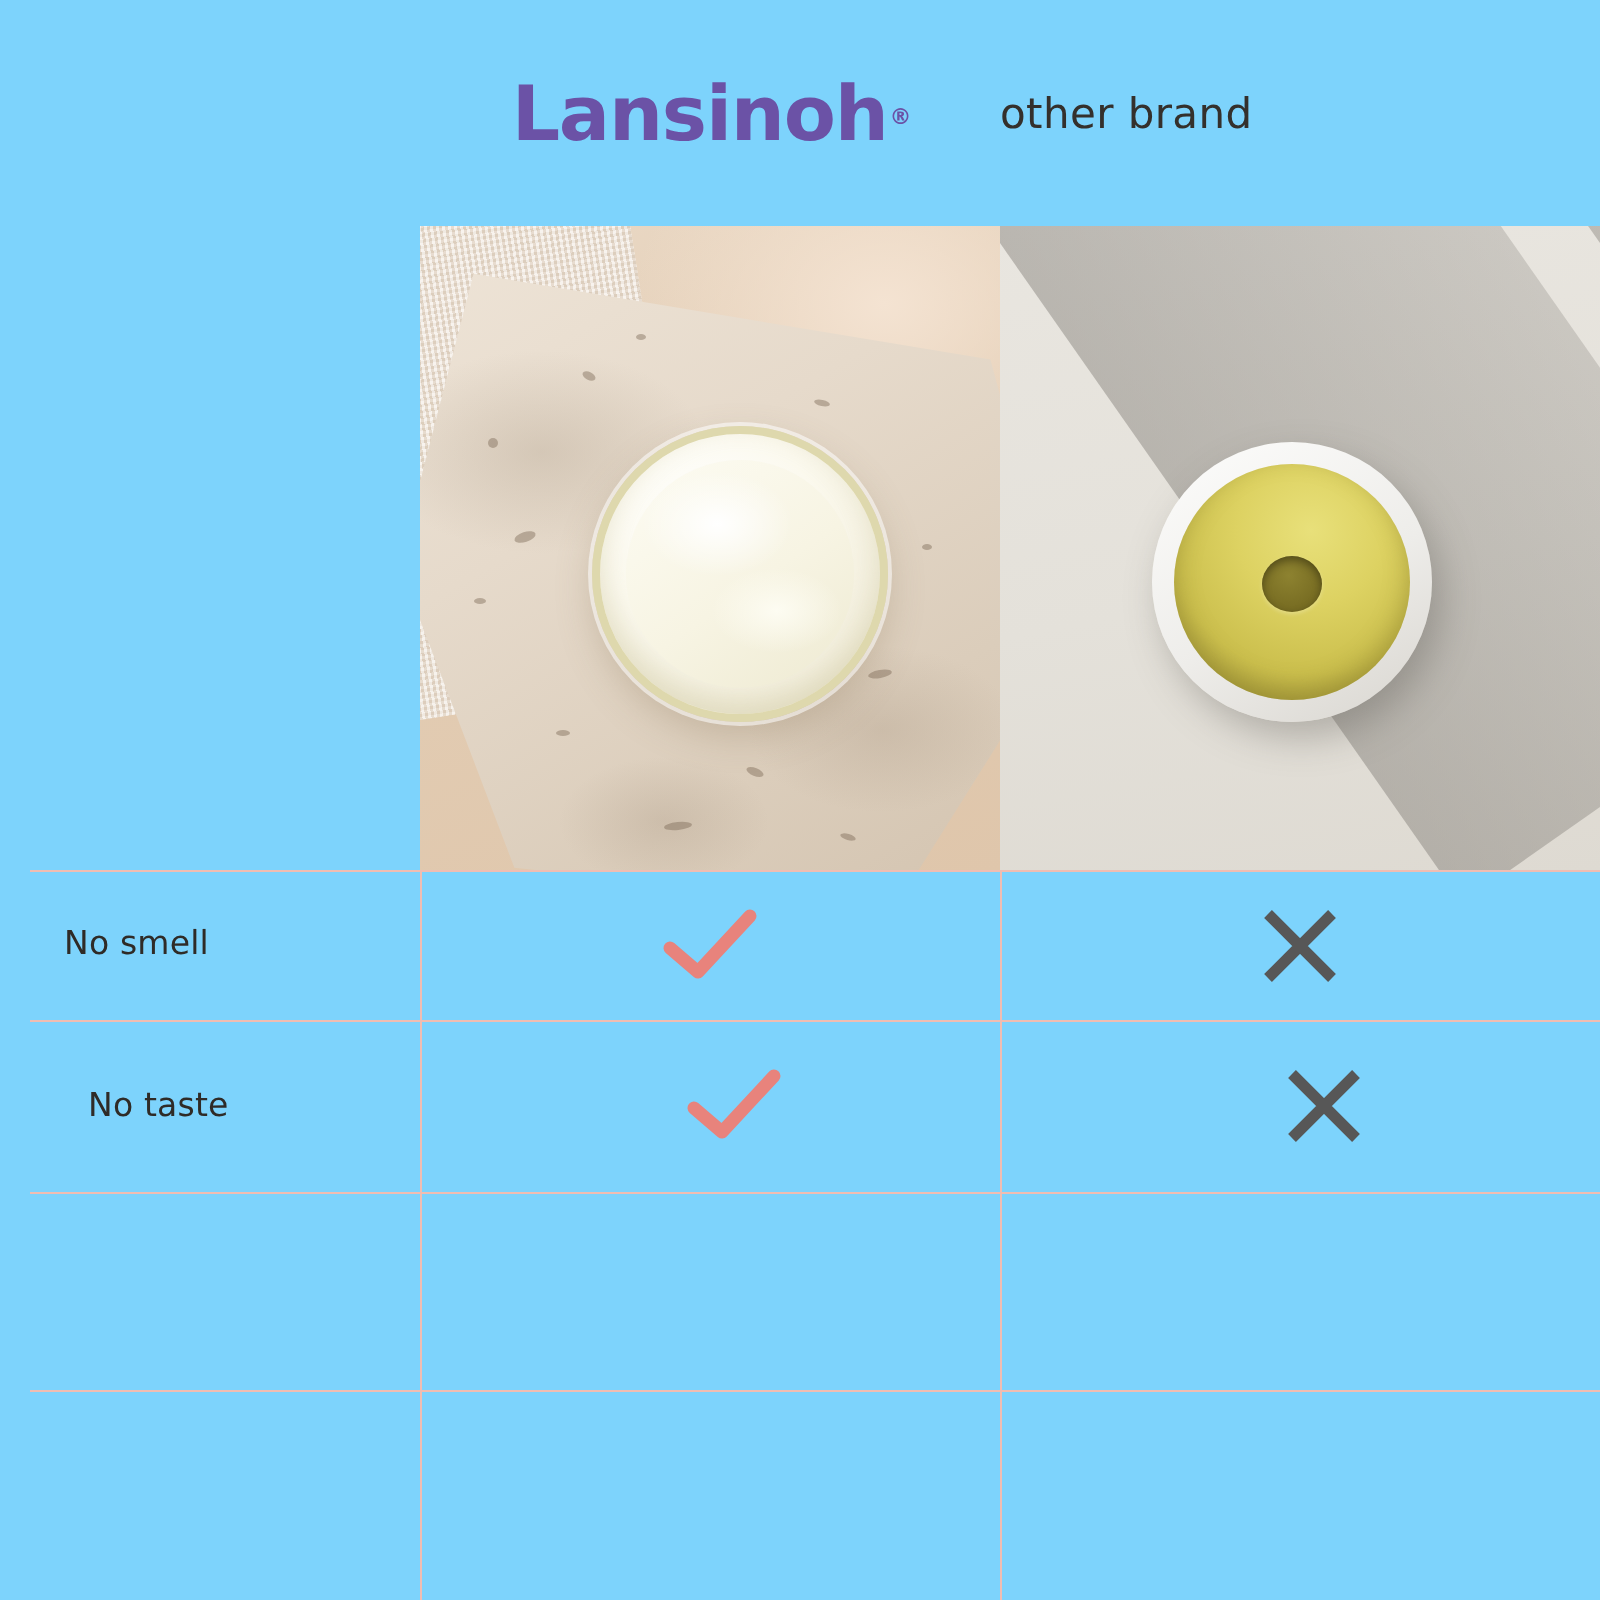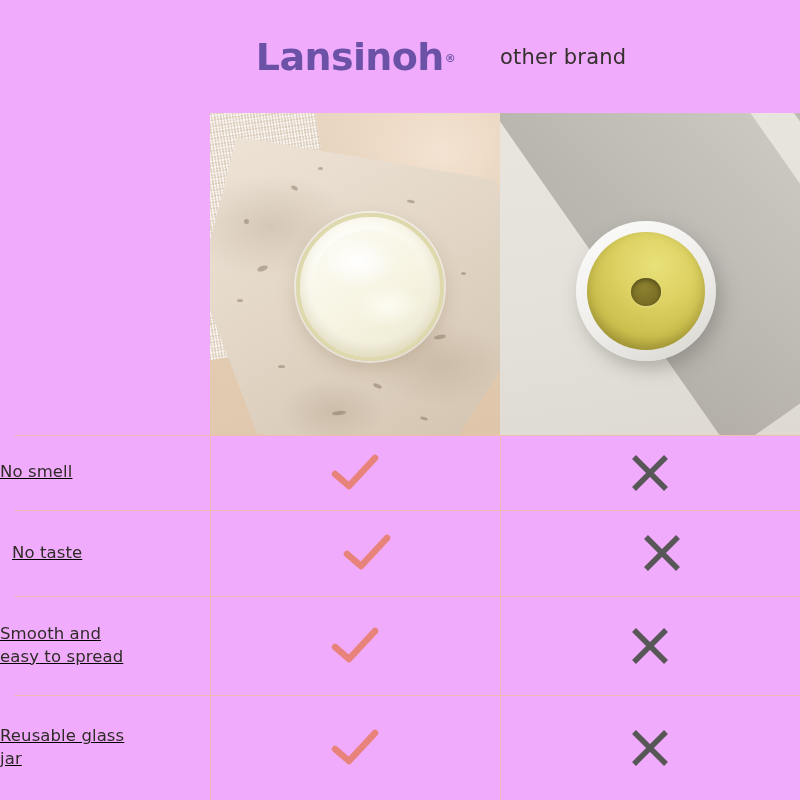--- a/index.html
+++ b/index.html
@@ -12,21 +12,21 @@
     background: #f9f1e8;
     font-family: "Liberation Sans", sans-serif;
     overflow: hidden;
     position: relative;
   }
 
   #page {
     position: relative;
     width: 800px;
     height: 800px;
-    background: #f0abfc;
+    background: #7dd3fc;
   }
 
   
   .header {
     position: absolute;
     left: 0;
     top: 0;
     width: 800px;
     height: 113px;
   }
@@ -232,22 +232,22 @@
   .vline-2 { left: 500px; }
 
   .cell-label {
     position: absolute;
     left: 0;
     width: 210px;
     height: 100%;
     display: flex;
     align-items: center;
     box-sizing: border-box;
+    padding-left: 32px;
     padding-right: 10px;
-    text-decoration: underline;
   }
   .cell-label-text {
     font-family: "DejaVu Sans", sans-serif;
     font-size: 16.5px;
     color: #2f2b27;
     line-height: 1.35;
     letter-spacing: 0.1px;
   }
   .cell-mark {
     position: absolute;
@@ -356,48 +356,18 @@
         </svg>
       </div>
       <div class="cell-mark cell-mark-right">
         <svg class="mark-svg" width="42" height="42" viewBox="0 0 42 42">
           <path d="M5 5 L37 37 M37 5 L5 37" fill="none" stroke="#575757" stroke-width="5.5" stroke-linecap="butt"></path>
         </svg>
       </div>
     </div>
 
     <div class="row-sep" style="top:161px;"></div>
-    <div class="row" style="top:161px;height:99px;">
-      <div class="cell-label">
-        <div class="cell-label-text"><span>Smooth and</span><br><span>easy to spread</span></div>
-      </div>
-      <div class="cell-mark cell-mark-left">
-        <svg class="mark-svg" width="50" height="42" viewBox="0 0 50 42">
-          <path d="M5 22 L19 34 L45 6" fill="none" stroke="#e8837c" stroke-width="6.5" stroke-linecap="round" stroke-linejoin="round"></path>
-        </svg>
-      </div>
-      <div class="cell-mark cell-mark-right">
-        <svg class="mark-svg" width="42" height="42" viewBox="0 0 42 42">
-          <path d="M5 5 L37 37 M37 5 L5 37" fill="none" stroke="#575757" stroke-width="5.5" stroke-linecap="butt"></path>
-        </svg>
-      </div>
-    </div>
 
     <div class="row-sep" style="top:260px;"></div>
-    <div class="row" style="top:260px;height:105px;">
-      <div class="cell-label">
-        <div class="cell-label-text"><span>Reusable glass</span><br><span>jar</span></div>
-      </div>
-      <div class="cell-mark cell-mark-left">
-        <svg class="mark-svg" width="50" height="42" viewBox="0 0 50 42">
-          <path d="M5 22 L19 34 L45 6" fill="none" stroke="#e8837c" stroke-width="6.5" stroke-linecap="round" stroke-linejoin="round"></path>
-        </svg>
-      </div>
-      <div class="cell-mark cell-mark-right">
-        <svg class="mark-svg" width="42" height="42" viewBox="0 0 42 42">
-          <path d="M5 5 L37 37 M37 5 L5 37" fill="none" stroke="#575757" stroke-width="5.5" stroke-linecap="butt"></path>
-        </svg>
-      </div>
-    </div>
 
   </div>
 
 </div>
 
 </body></html>

